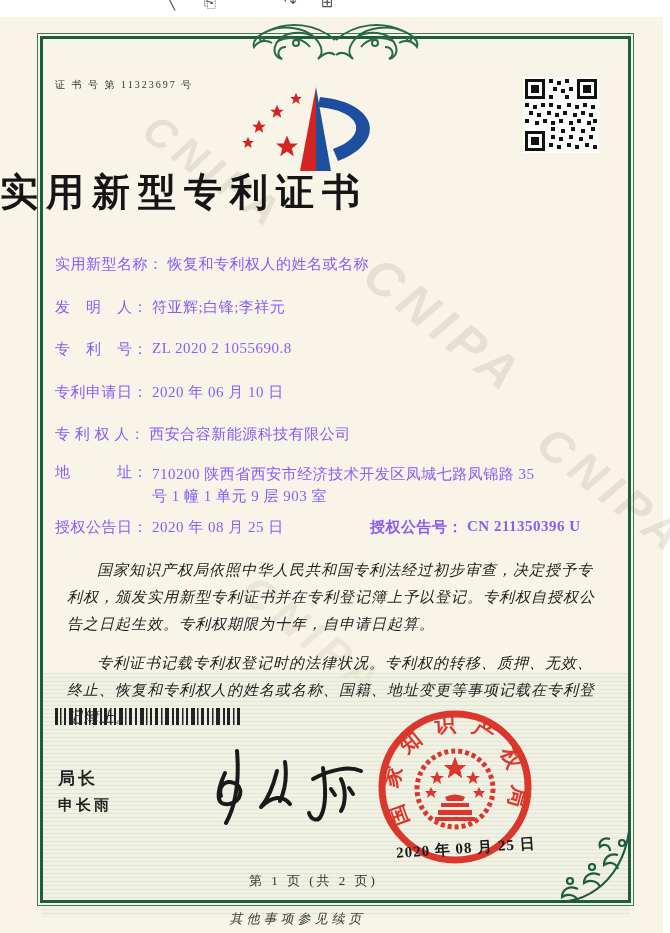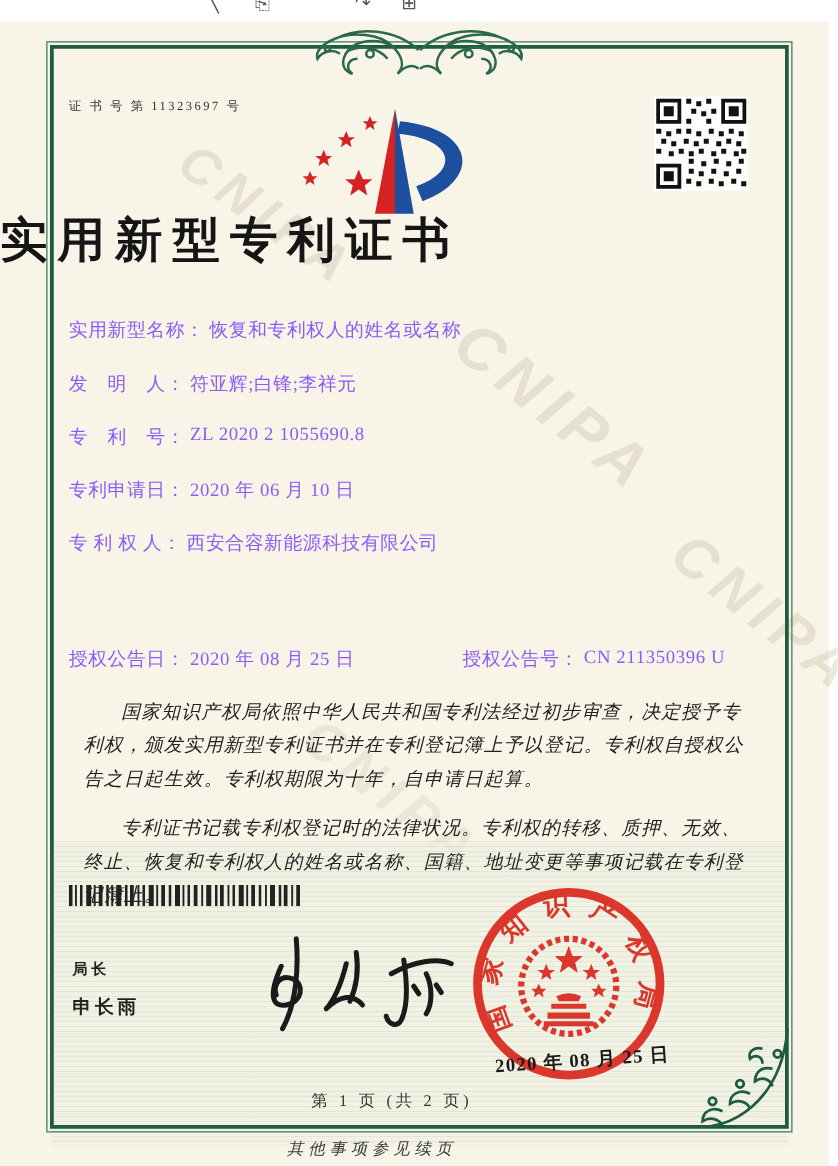--- a/index.html
+++ b/index.html
@@ -27,30 +27,30 @@
   .certno{position:absolute;left:55px;top:61px;font-size:10px;color:#333;letter-spacing:2px;}
   .logo{position:absolute;left:230px;top:68px;width:188px;height:90px;}
   .qr{position:absolute;left:523px;top:60px;width:76px;height:76px;}
   .title{position:absolute;left:0;top:150px;width:663px;text-align:left;
          font-size:38px;font-weight:bold;color:#151515;letter-spacing:8px;}
   
   .row{position:absolute;left:55px;width:565px;font-size:15px;color:#8b5cf6;letter-spacing:0.5px;display:flex;}
   .row .lbl{white-space:pre;flex:none;}
   .row .val{margin-left:4px;}
   .addr-val div{line-height:22px;}
-  .pair2{position:absolute;left:315px;top:0;display:flex;}
+  .pair2{position:absolute;left:315px;top:0;display:flex;font-weight:bold;}
   
   .paras{position:absolute;left:55px;top:528px;width:562px;font-size:15px;line-height:27px;
          color:#222;font-style:italic;letter-spacing:1px;}
   .paras p{margin:12px;text-indent:2em;font-style:italic;}
   
   .barcode{position:absolute;left:55px;top:691px;width:188px;height:17px;}
   
   .sigrole{position:absolute;left:58px;top:750px;font-family:"Liberation Sans","DejaVu Sans",sans-serif;
-           font-weight:bold;font-size:12px;color:#222;letter-spacing:3px;}
+           font-weight:bold;font-size:17px;color:#222;letter-spacing:3px;}
   .signame{position:absolute;left:58px;top:779px;font-family:"Liberation Sans","DejaVu Sans",sans-serif;
            font-weight:bold;font-size:15px;color:#222;letter-spacing:3px;}
   .signature{position:absolute;left:195px;top:726px;width:175px;height:88px;}
   
   .seal{position:absolute;left:375px;top:690px;width:160px;height:160px;opacity:0.92;}
   .sealdate{position:absolute;left:396px;top:822px;font-size:15px;font-weight:bold;color:#1a1a1a;
             letter-spacing:1px;transform:rotate(-4deg);}
   
   .pagefoot{position:absolute;left:0;top:855px;width:663px;text-align:center;font-size:13px;
             color:#333;letter-spacing:3px;transform:translateX(-18px);}
@@ -219,20 +219,27 @@
       <span class="val">ZL 2020 2 1055690.8</span>
     </div>
     <div class="row" style="top:366px">
       <span class="lbl">专利申请日：</span>
       <span class="val">2020 年 06 月 10 日</span>
     </div>
     <div class="row" style="top:408px">
       <span class="lbl">专 利 权 人：</span>
       <span class="val">西安合容新能源科技有限公司</span>
     </div>
+    <div class="row" style="top:446px">
+      <span class="lbl">地　　　址：</span>
+      <span class="val addr-val">
+        <div>710200 陕西省西安市经济技术开发区凤城七路凤锦路 35</div>
+        <div>号 1 幢 1 单元 9 层 903 室</div>
+      </span>
+    </div>
     <div class="row" style="top:501px">
       <span class="lbl">授权公告日：</span>
       <span class="val">2020 年 08 月 25 日</span>
       <span class="pair2">
         <span class="lbl">授权公告号：</span>
         <span class="val">CN 211350396 U</span>
       </span>
     </div>
 
     <div class="paras">

